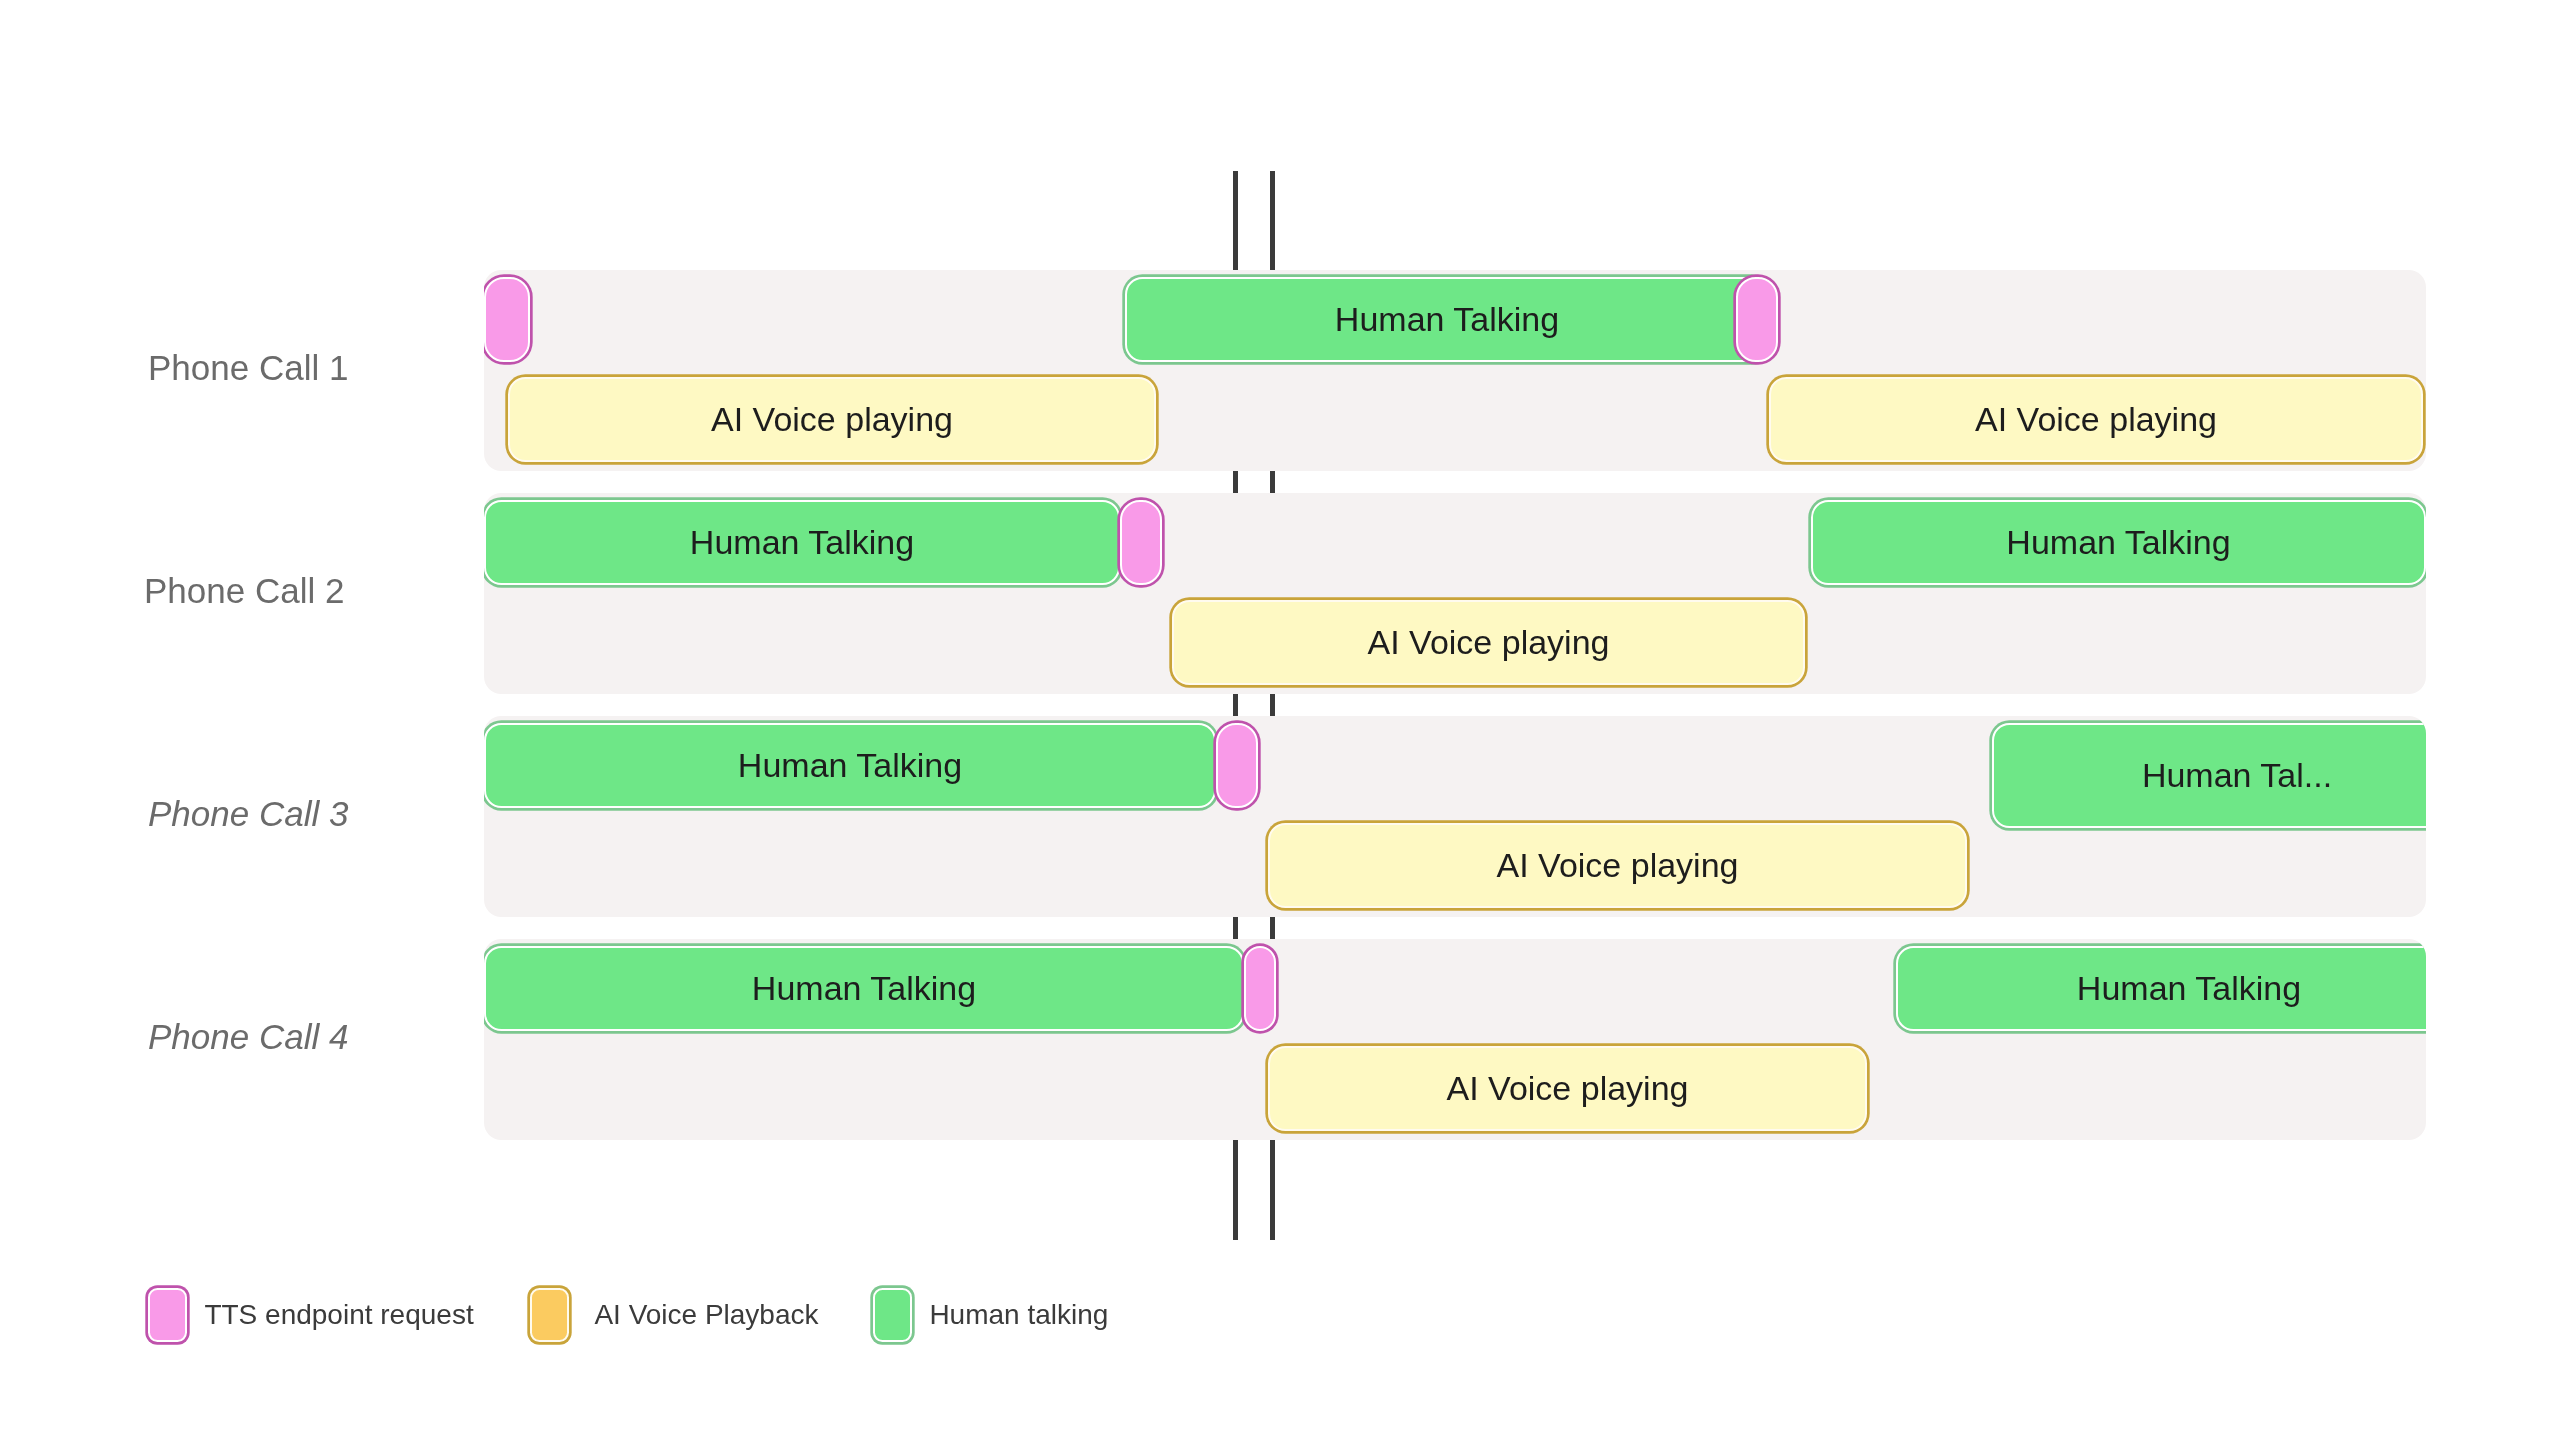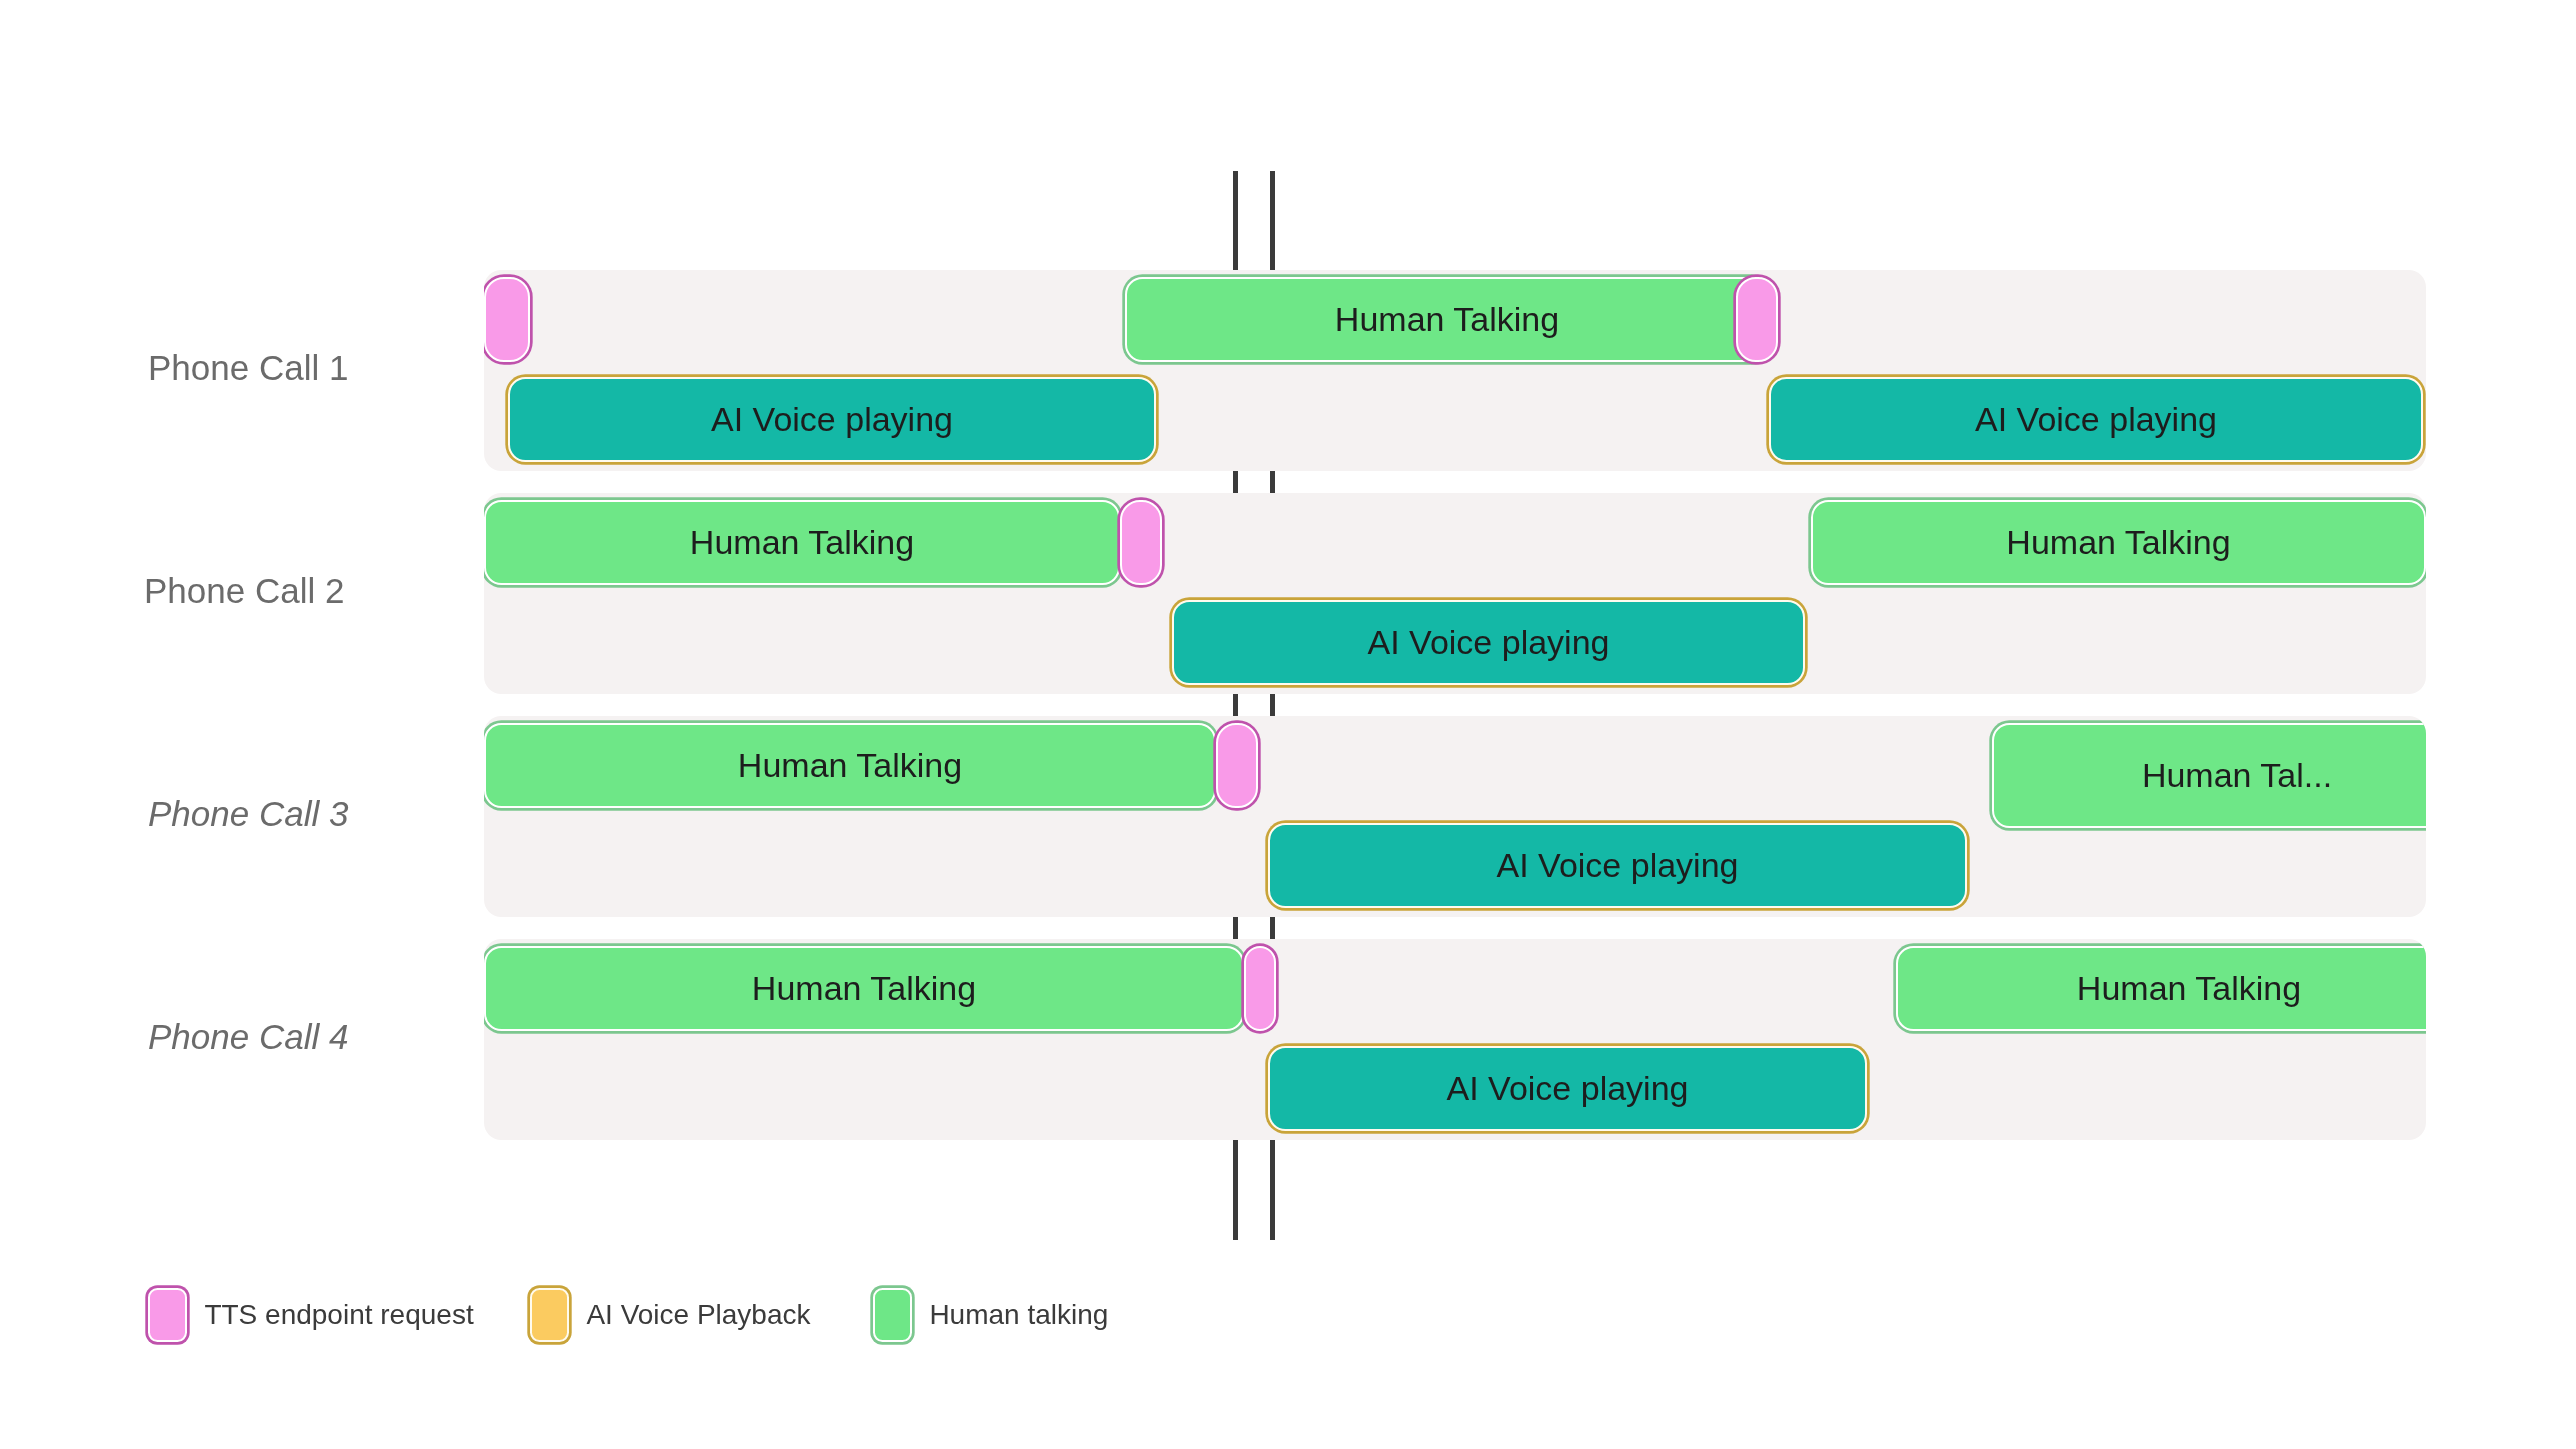--- a/index.html
+++ b/index.html
@@ -45,21 +45,21 @@
     font-size:34px;color:#1d1d1d;
     white-space:nowrap;
     overflow:hidden;
   }
   .bar.green{
     background:#6ee787;
     border:2.7px solid #ffffff;
     box-shadow:0 0 0 2.7px #7cc78f;
   }
   .bar.yellow{
-    background:#14b8a6;
+    background:#fef9c3;
     border:2.7px solid #fffbef;
     box-shadow:0 0 0 2.7px #c9a43a;
   }
   .bar.pink{
     background:#f99ae8;
     border:2.7px solid #ffffff;
     box-shadow:0 0 0 2.7px #bf52ac;
     border-radius:20px;
   }
 
@@ -140,21 +140,21 @@
           <span>AI Voice playing</span>
         </div>
       </div>
     </div>
 
   <div class="legend" id="legend">
       <div class="legend-item" style="left: 0px;">
         <div class="swatch pink"></div>
         <div class="legend-text">TTS endpoint request</div>
       </div>
-      <div class="legend-item" style="left: 382px;">
+      <div class="legend-item" style="left: 382px; gap: 8px;">
         <div class="swatch yellow"></div>
         <div class="legend-text">AI Voice Playback</div>
       </div>
       <div class="legend-item" style="left: 725px;">
         <div class="swatch green"></div>
         <div class="legend-text">Human talking</div>
       </div>
     </div>
 
 </div>

